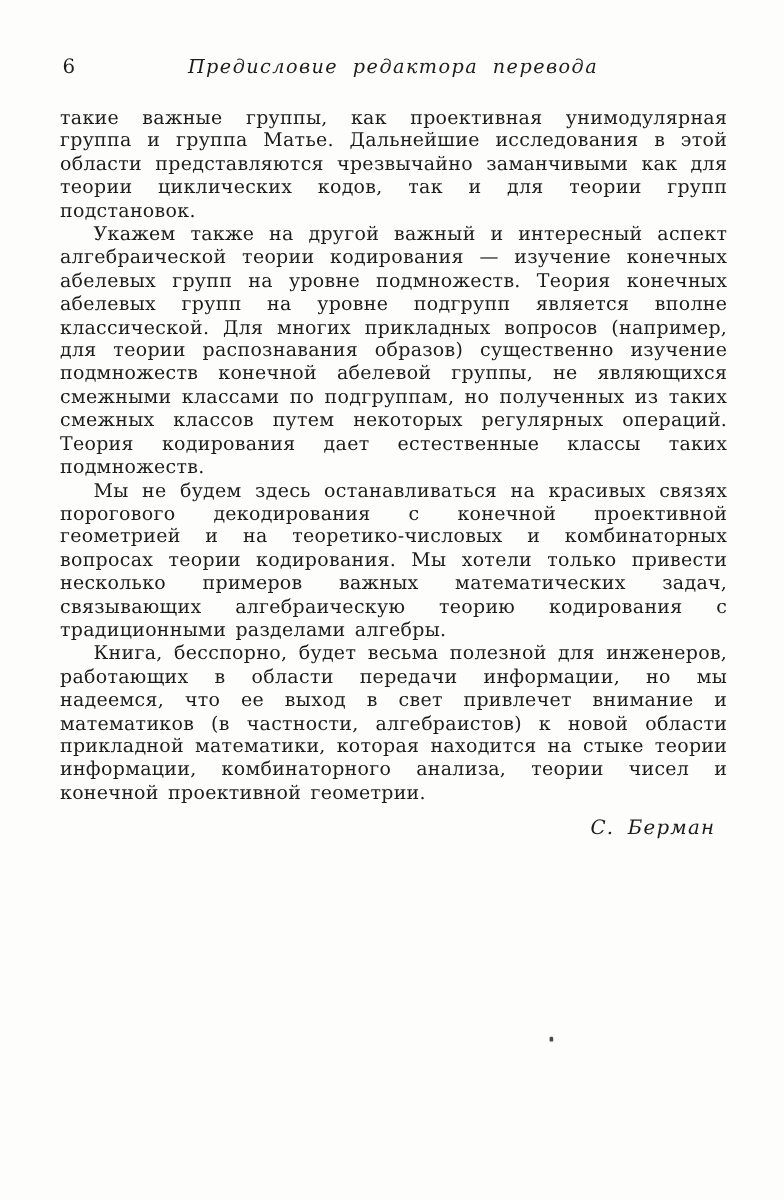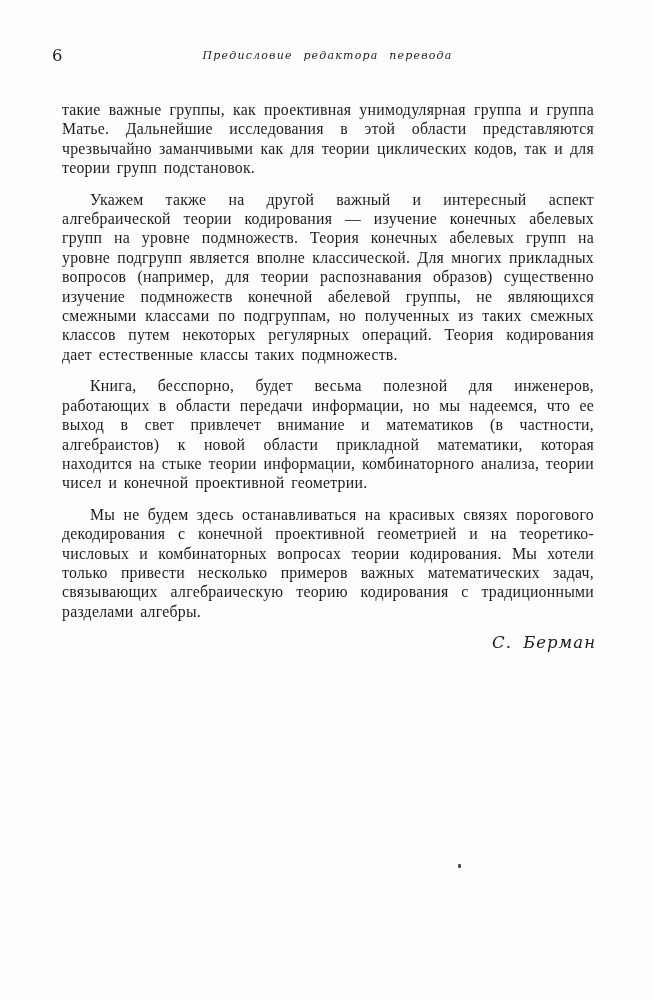--- a/index.html
+++ b/index.html
@@ -31,39 +31,38 @@
     left: 2px;
     top: 0;
     font-style: normal;
     font-size: 16.5px;
     letter-spacing: 0.5px;
   }
   .head-title {
     display: block;
     text-align: center;
     font-style: italic;
-    font-size: 11px;
+    font-size: 16px;
     letter-spacing: 1.2px;
     word-spacing: 6px;
   }
   .text-block {
     position: absolute;
     top: 88px;
     left: 50px;
     width: 556px;
     font-size: 15.8px;
     line-height: 19.4px;
     text-align: justify;
     letter-spacing: 0.25px;
     word-spacing: 2.5px;
   }
   .para {
-    margin: 12px;
+    margin: 0;
     text-indent: 28px;
-    font-family: Liberation Serif, serif;
   }
   .para.no-indent {
     text-indent: 0;
   }
   .signature {
     margin: 10px 10px 0 0;
     text-align: right;
     font-style: italic;
     font-size: 16.5px;
     letter-spacing: 1px;
@@ -85,20 +84,20 @@
 <div class="page">
 
   <header class="running-header">
     <span class="page-num">6</span>
     <span class="head-title">Предисловие редактора перевода</span>
   </header>
 
   <main class="text-block">
     <p class="para no-indent">такие важные группы, как проективная унимодулярная группа и группа Матье. Дальнейшие исследования в этой области представляются чрезвычайно заманчивыми как для теории циклических кодов, так и для теории групп подстановок.</p>
     <p class="para">Укажем также на другой важный и интересный аспект алгебраической теории кодирования — изучение конечных абелевых групп на уровне подмножеств. Теория конечных абелевых групп на уровне подгрупп является вполне классической. Для многих прикладных вопросов (например, для теории распознавания образов) существенно изучение подмножеств конечной абелевой группы, не являющихся смежными классами по подгруппам, но полученных из таких смежных классов путем некоторых регулярных операций. Теория кодирования дает естественные классы таких подмножеств.</p>
+    <p class="para">Мы не будем здесь останавливаться на красивых связях порогового декодирования с конечной проективной геометрией и на теоретико-числовых и комбинаторных вопросах теории кодирования. Мы хотели только привести несколько примеров важных математических задач, связывающих алгебраическую теорию кодирования с традиционными разделами алгебры.</p>
     <p class="para">Книга, бесспорно, будет весьма полезной для инженеров, работающих в области передачи информации, но мы надеемся, что ее выход в свет привлечет внимание и математиков (в частности, алгебраистов) к новой области прикладной математики, которая находится на стыке теории информации, комбинаторного анализа, теории чисел и конечной проективной геометрии.</p>
-    <p class="para">Мы не будем здесь останавливаться на красивых связях порогового декодирования с конечной проективной геометрией и на теоретико-числовых и комбинаторных вопросах теории кодирования. Мы хотели только привести несколько примеров важных математических задач, связывающих алгебраическую теорию кодирования с традиционными разделами алгебры.</p>
     <p class="signature">С. Берман</p>
   </main>
 
   <div class="speck"></div>
 
 </div>
 
 </body></html>

